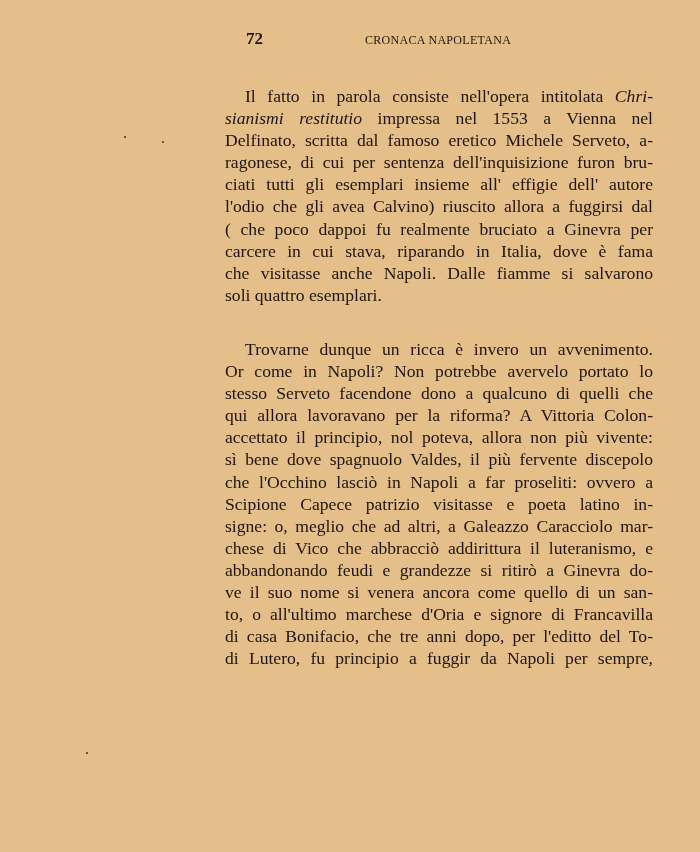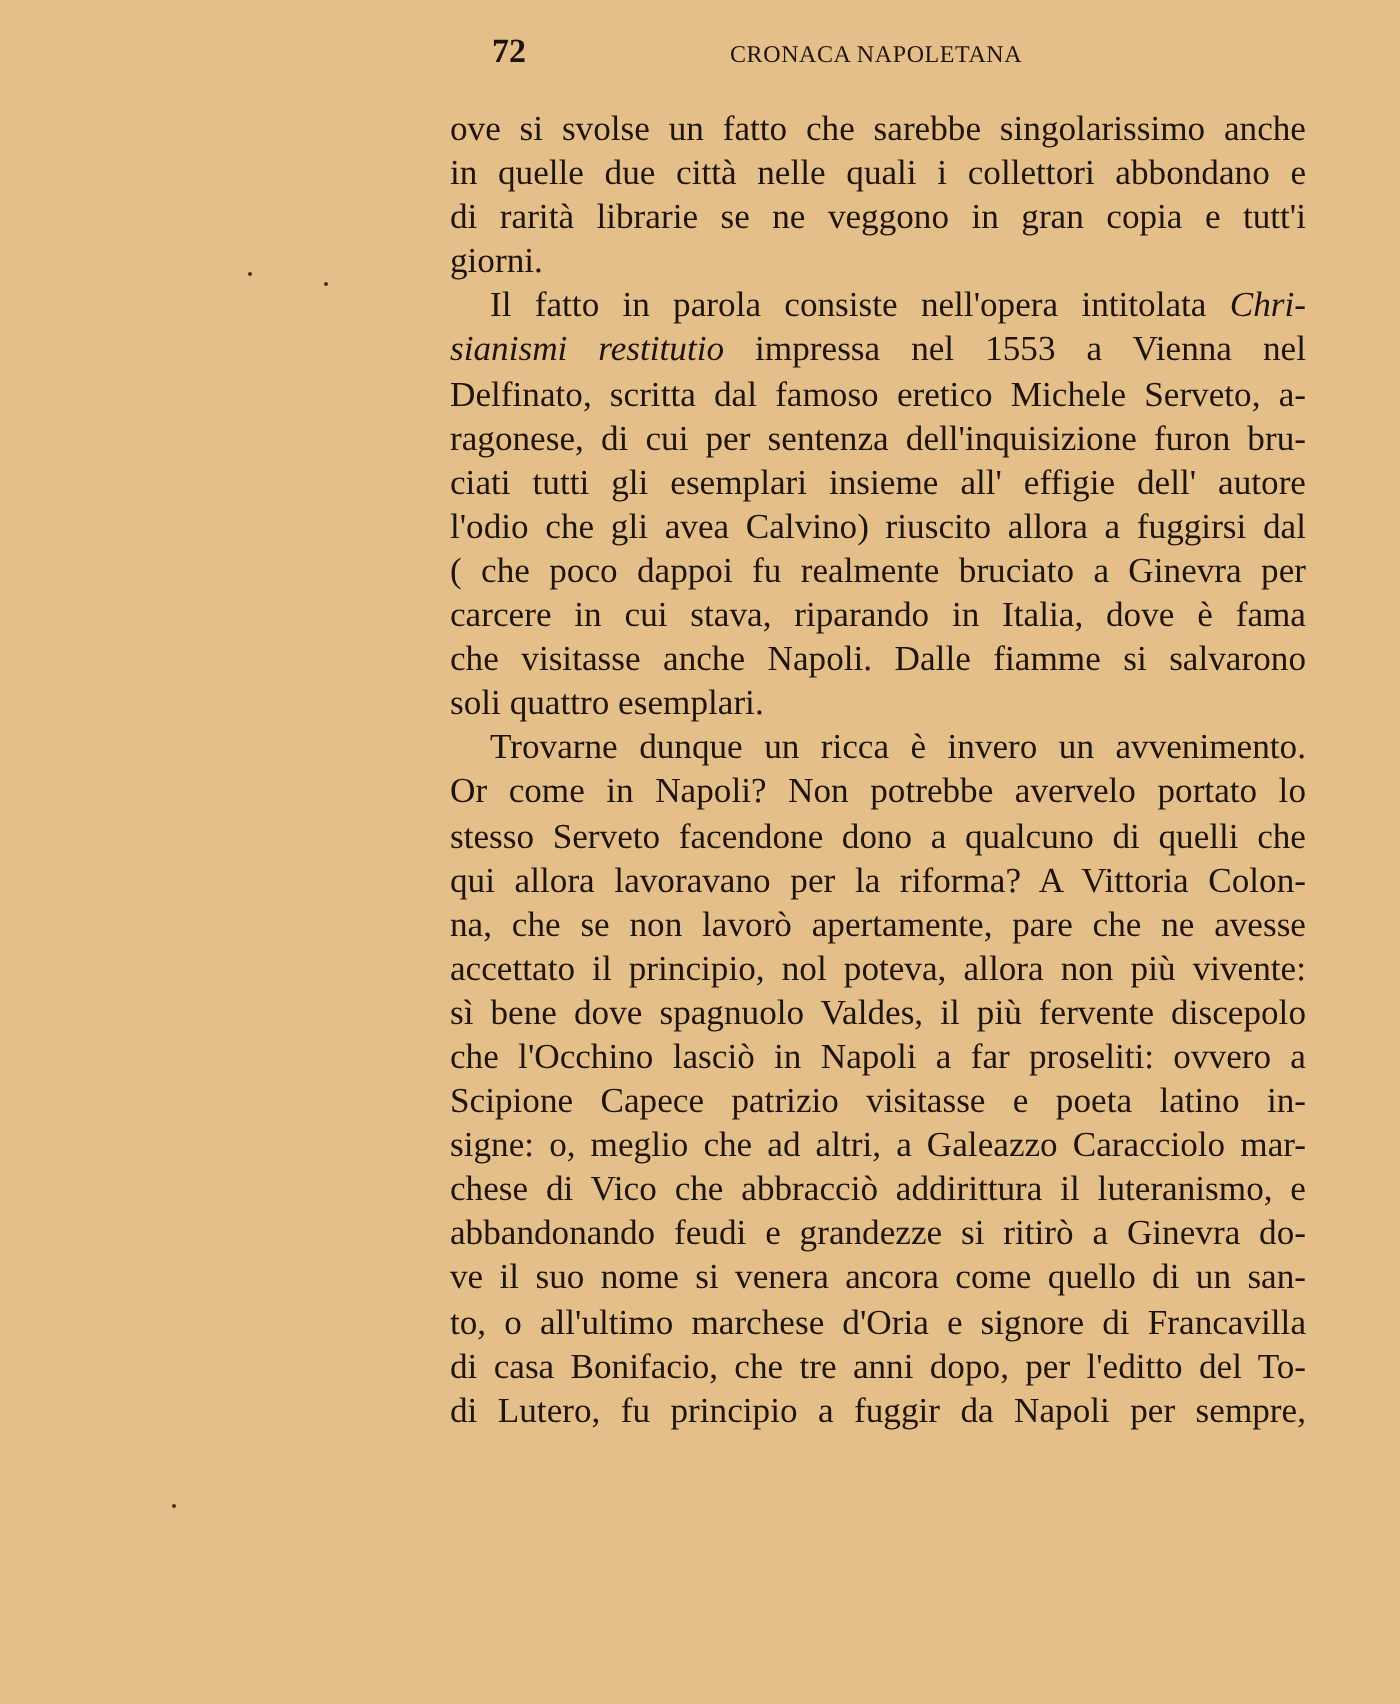--- a/index.html
+++ b/index.html
@@ -6,74 +6,67 @@
   body {
     width: 700px; height: 852px;
     background: #e4bf8a;
     position: relative;
     overflow: hidden;
     font-family: "DejaVu Serif", "Liberation Serif", serif;
     color: #1e140c;
   }
   .page { position: absolute; left: 0; top: 0; width: 700px; height: 852px; }
   .header {
-    position: absolute; left: 224px; top: 16px; width: 430px; height: 22px;
+    position: absolute; left: 224px; top: 29px; width: 430px; height: 22px;
   }
   .page-number {
     position: absolute; left: 22px; top: 0;
     font-family: "Liberation Serif", serif; font-weight: bold; font-size: 17px;
   }
   .running-title {
     position: absolute; left: 141px; top: 4px;
     font-family: "Liberation Serif", serif; font-weight: normal; font-size: 12px; letter-spacing: 0.3px;
   }
   .body-text {
     position: absolute; left: 225px; top: 53px; width: 428px;
     font-family: "Liberation Serif", serif; font-size: 17.6px; line-height: 22.1px;
   }
   .line { display: block; text-align: justify; text-align-last: justify; white-space: nowrap; height: 22.1px; }
   .line.last { text-align-last: left; }
-  .line.indent { padding-left: 20px; }
+  .line.indent { padding-left: 20px; margin-top: 32px; }
   .it { font-style: italic; }
   .speck { position: absolute; width: 2px; height: 2px; background: #4a2d12; border-radius: 1px; }
 </style>
 </head>
 <body>
 
 <div class="page">
   <div class="header">
     <span class="page-number">72</span>
     <span class="running-title">CRONACA NAPOLETANA</span>
   </div>
 
   <div class="body-text" id="body-text">
-      <div>
-        <span class="line">ove si svolse un fatto che sarebbe singolarissimo anche</span>
-        <span class="line">in quelle due città nelle quali i collettori abbondano e</span>
-        <span class="line">di rarità librarie se ne veggono in gran copia e tutt'i</span>
-        <span class="line last">giorni.</span>
-      </div>
       <div>
         <span class="line indent">Il fatto in parola consiste nell'opera intitolata <span class="it">Chri-</span></span>
         <span class="line"><span class="it">sianismi restitutio</span> impressa nel 1553 a Vienna nel</span>
         <span class="line">Delfinato, scritta dal famoso eretico Michele Serveto, a-</span>
         <span class="line">ragonese, di cui per sentenza dell'inquisizione furon bru-</span>
         <span class="line">ciati tutti gli esemplari insieme all' effigie dell' autore</span>
         <span class="line">l'odio che gli avea Calvino) riuscito allora a fuggirsi dal</span>
         <span class="line">( che poco dappoi fu realmente bruciato a Ginevra per</span>
         <span class="line">carcere in cui stava, riparando in Italia, dove è fama</span>
         <span class="line">che visitasse anche Napoli. Dalle fiamme si salvarono</span>
         <span class="line last">soli quattro esemplari.</span>
       </div>
       <div>
         <span class="line indent">Trovarne dunque un ricca è invero un avvenimento.</span>
         <span class="line">Or come in Napoli? Non potrebbe avervelo portato lo</span>
         <span class="line">stesso Serveto facendone dono a qualcuno di quelli che</span>
         <span class="line">qui allora lavoravano per la riforma? A Vittoria Colon-</span>
-        <span class="line">na, che se non lavorò apertamente, pare che ne avesse</span>
         <span class="line">accettato il principio, nol poteva, allora non più vivente:</span>
         <span class="line">sì bene dove spagnuolo Valdes, il più fervente discepolo</span>
         <span class="line">che l'Occhino lasciò in Napoli a far proseliti: ovvero a</span>
         <span class="line">Scipione Capece patrizio visitasse e poeta latino in-</span>
         <span class="line">signe: o, meglio che ad altri, a Galeazzo Caracciolo mar-</span>
         <span class="line">chese di Vico che abbracciò addirittura il luteranismo, e</span>
         <span class="line">abbandonando feudi e grandezze si ritirò a Ginevra do-</span>
         <span class="line">ve il suo nome si venera ancora come quello di un san-</span>
         <span class="line">to, o all'ultimo marchese d'Oria e signore di Francavilla</span>
         <span class="line">di casa Bonifacio, che tre anni dopo, per l'editto del To-</span>

